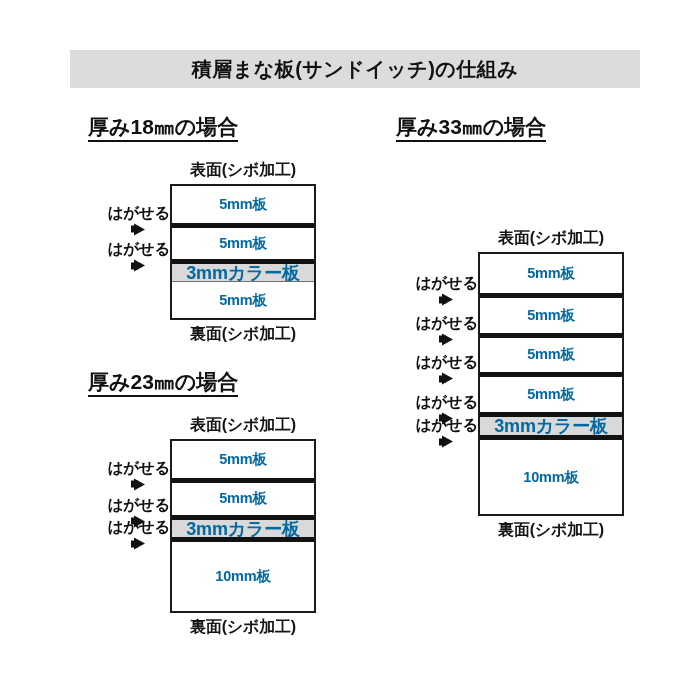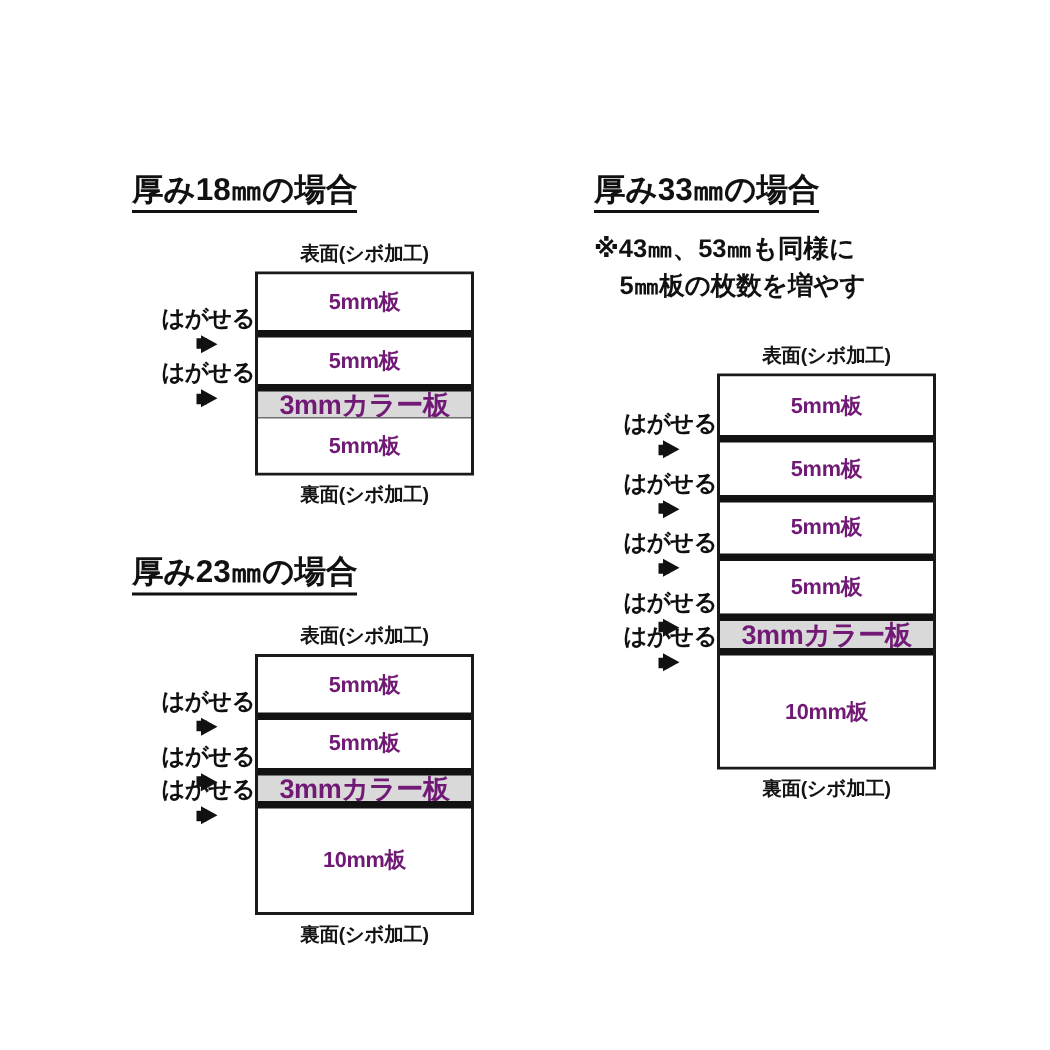--- a/index.html
+++ b/index.html
@@ -63,21 +63,21 @@
     line-height: 1.45;
     white-space: pre-line;
     margin-top: 12px;
   }
 
   
   .stack-wrap {
     position: absolute;
   }
   .face-label {
-    font-size: 13px;
+    font-size: 16px;
     font-weight: 700;
     color: #141414;
     text-align: center;
     white-space: nowrap;
     letter-spacing: -0.2px;
   }
   .face-label.top { margin-bottom: 3px; }
   .face-label.bottom { margin-top: 4px; }
 
   .stack {
@@ -91,21 +91,21 @@
     position: relative;
     box-sizing: border-box;
     display: flex;
     align-items: center;
     justify-content: center;
     background: #ffffff;
   }
   .layer .layer-label {
     font-size: 14.5px;
     font-weight: 600;
-    color: #701a75;
+    color: #0369a1;
     white-space: nowrap;
     letter-spacing: -0.2px;
   }
   .layer.color-layer {
     background: #d9d9d9;
   }
   .layer.color-layer .layer-label {
     font-size: 18px;
   }
   
@@ -150,20 +150,23 @@
     width: 7px;
     height: 7px;
     background: #111111;
   }
 </style>
 </head>
 <body>
 
 <div id="page">
 
+  <div class="title-bar">
+    <span class="title-text">積層まな板(サンドイッチ)の仕組み</span>
+  </div>
 
   <div class="section" id="sec-18" style="left:88px; top:115px;">
     <div class="section-heading">厚み18㎜の場合</div>
   </div>
   <div class="stack-wrap" id="stack-18" style="left:170px; top:160px; width:146px;">
     <div class="face-label top">表面(シボ加工)</div>
     <div class="stack" style="height:136px;">
         <div class="layer" style="height: 36.6667px;">
           <span class="layer-label">5mm板</span>
         </div>
@@ -217,22 +220,20 @@
         <span class="peel-arrow"></span>
       </div>
       <div class="peel" style="top: 118.087px; right: 100%; margin-right: 0px;">
         <span class="peel-text">はがせる</span>
         <span class="peel-arrow"></span>
       </div>
     </div>
 
   <div class="section" id="sec-33" style="left:396px; top:115px; width:250px;">
     <div class="section-heading">厚み33㎜の場合</div>
-    <div class="section-note">※43㎜、53㎜も同様に
-　5㎜板の枚数を増やす</div>
   </div>
   <div class="stack-wrap" id="stack-33" style="left:478px; top:228px; width:146px;">
     <div class="face-label top">表面(シボ加工)</div>
     <div class="stack" style="height:264px;">
         <div class="layer" style="height: 39.3939px;">
           <span class="layer-label">5mm板</span>
         </div>
         <div class="layer sep-thick" style="height: 39.3939px;">
           <span class="layer-label">5mm板</span>
         </div>

